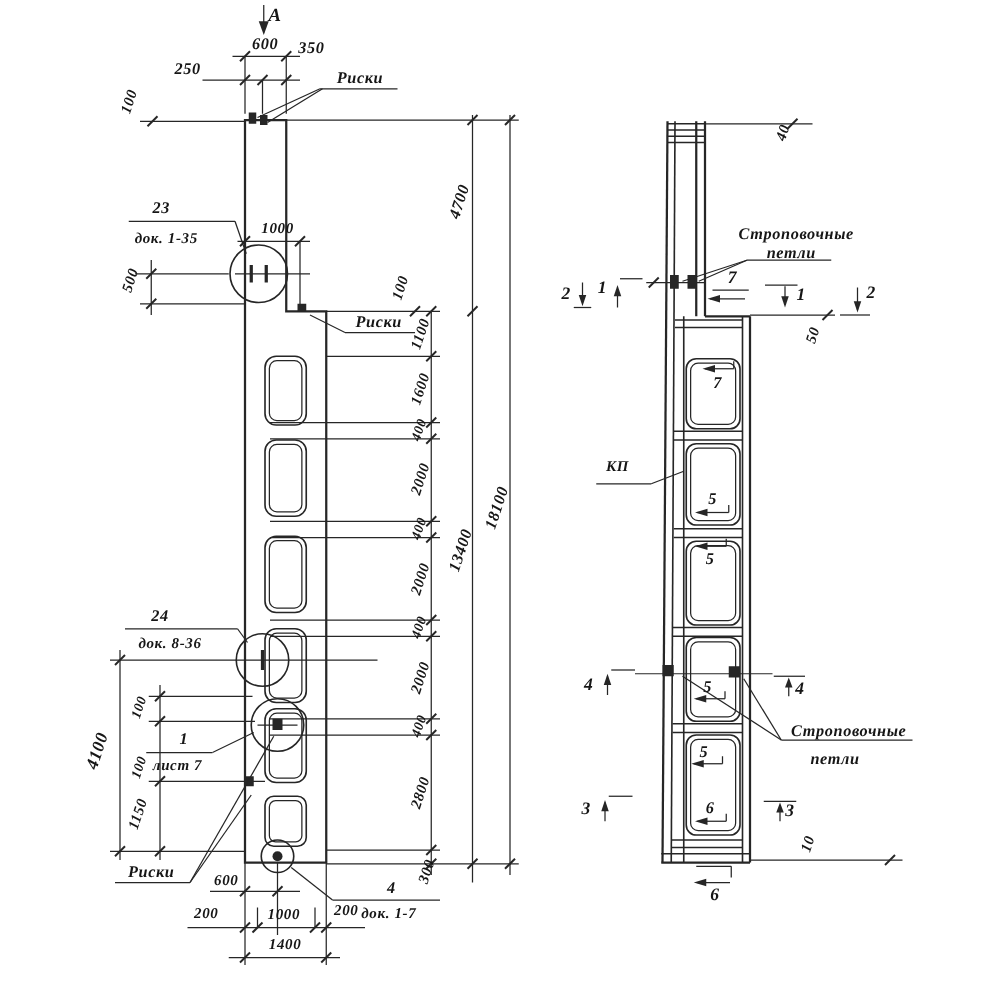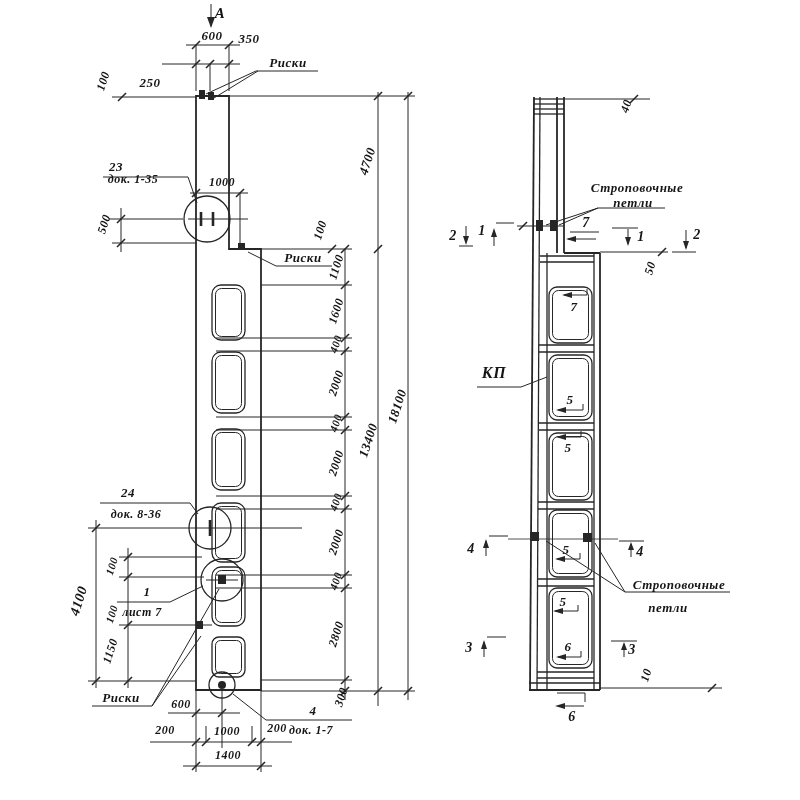--- a/index.html
+++ b/index.html
@@ -11,21 +11,21 @@
   .m{stroke-width:1.3;}
   .d{stroke-width:1;}
   .thin{stroke-width:0.8;}
   .tk{stroke:#262626;stroke-width:1.6;}
   .bar{stroke:#262626;stroke-width:2.6;}
   .fl{fill:#262626 !important;stroke:none !important;}
   .lbl{position:absolute;transform:translate(-50%,-50%);font-style:italic;font-weight:bold;
        white-space:nowrap;line-height:1;letter-spacing:0.5px;}
   .r70{transform:translate(-50%,-50%) rotate(-72deg);}
   .s11{font-size:11px;} .s12{font-size:12px;} .s13{font-size:13px;}
-  .s14{font-size:14px;} .s15{font-size:15px;} .s16{font-size:16px;}
+  .s14{font-size:14px;} .s15{font-size:15px;} .s16{font-size:12px;}
 </style>
 </head>
 <body>
 
 <div id="sheet">
 
 <svg id="linework" width="800" height="800" viewBox="0 0 800 800">
 
   <g>
     <path class="o" d="M196,96 H229 V249 H261 V690 H196 Z"></path>
@@ -311,26 +311,26 @@
         <line x1="630" y1="103" x2="638" y2="95" class="tk"></line>
         <line x1="519" y1="230" x2="527" y2="222" class="tk"></line>
         <line x1="658" y1="256" x2="666" y2="248" class="tk"></line>
         <line x1="708" y1="692" x2="716" y2="684" class="tk"></line>
       </g>
 </svg>
 
 <div>
   <span class="lbl s15" style="left:220px;top:13px;">А</span>
   <span class="lbl s13" style="left:212px;top:35px;">600</span>
-  <span class="lbl s13" style="left:150px;top:55px;margin-top:27px;">250</span>
+  <span class="lbl s13" style="left:150px;top:55px;">250</span>
   <span class="lbl s13" style="left:249px;top:38px;">350</span>
   <span class="lbl s13" style="left:288px;top:62px;">Риски</span>
   <span class="lbl s12 r70" style="left:103px;top:81px;">100</span>
-  <span class="lbl s13" style="left:116px;top:166px;">23</span>
-  <span class="lbl s12" style="left:133px;top:179px;">док. 1-35</span>
+  <span class="lbl s13" style="left:129px;top:166px;">23</span>
+  <span class="lbl s12" style="left:133px;top:190px;">док. 1-35</span>
   <span class="lbl s12 r70" style="left:104px;top:224px;">500</span>
   <span class="lbl s12" style="left:222px;top:182px;">1000</span>
   <span class="lbl s12 r70" style="left:320px;top:230px;">100</span>
   <span class="lbl s13" style="left:303px;top:257px;">Риски</span>
 
   <span class="lbl s12 r70" style="left:336px;top:267px;">1100</span>
   <span class="lbl s12 r70" style="left:336px;top:311px;">1600</span>
   <span class="lbl s11 r70" style="left:336px;top:344px;">400</span>
   <span class="lbl s12 r70" style="left:336px;top:383px;">2000</span>
   <span class="lbl s11 r70" style="left:336px;top:423px;">400</span>

